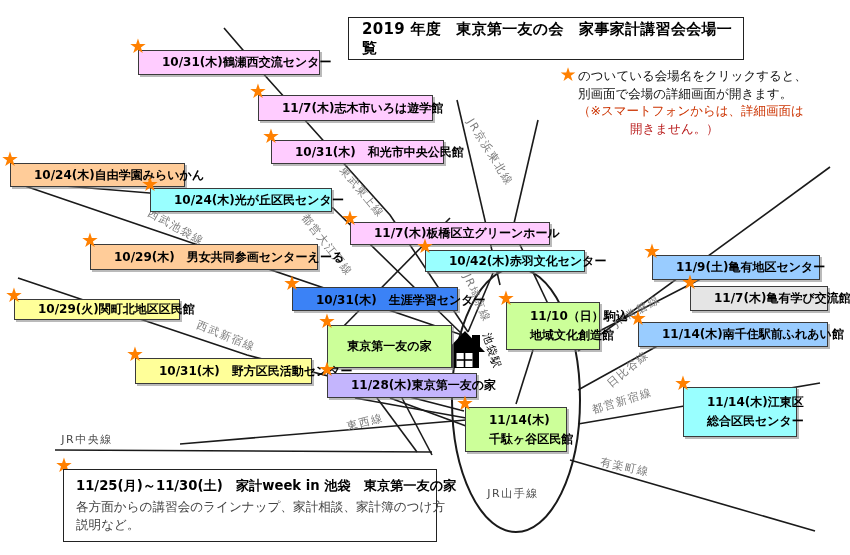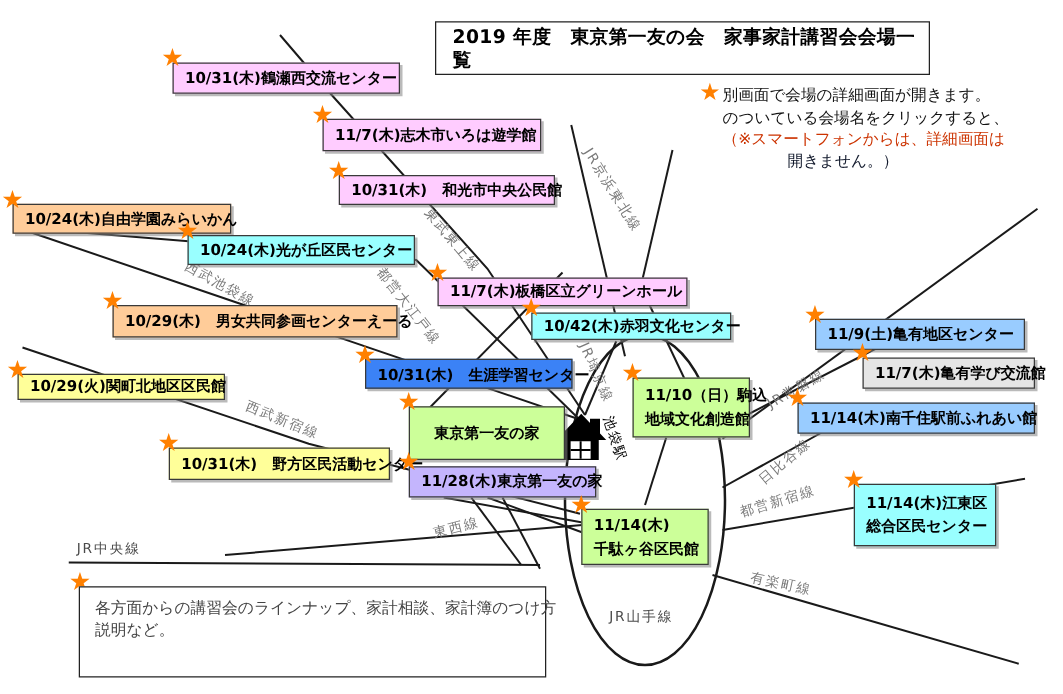--- a/index.html
+++ b/index.html
@@ -11,37 +11,37 @@
   #rails { position:absolute; left:0; top:0; z-index:1; }
   .rail-label {
     position:absolute; z-index:2; font-size:11px; color:#7a7a7a;
     letter-spacing:1.5px; white-space:nowrap; transform-origin:center center;
   }
   #venues-layer .venue {
     position:absolute; z-index:3; box-sizing:border-box;
     border:1px solid #3a3a3a; box-shadow:2px 2px 0 rgba(130,130,130,.55);
     display:flex; flex-direction:column; justify-content:center;
     font-weight:bold; font-size:12px; color:#000; line-height:19px;
-    padding-left:9px; white-space:nowrap; cursor:pointer;
+    padding-left:23px; white-space:nowrap; cursor:pointer;
   }
   #venues-layer .venue.center { padding-left:0; text-align:center; }
   .star {
     position:absolute; z-index:4; color:#FF8000; font-size:20px;
     line-height:20px; width:20px; text-align:center; pointer-events:none;
   }
   #title-box {
     position:absolute; left:348px; top:17px; width:396px; height:43px;
     z-index:5; border:1px solid #222; background:#fff; box-sizing:border-box;
     display:flex; align-items:center; padding-left:13px;
     font-size:15px; font-weight:bold; letter-spacing:.3px; color:#000;
   }
   #note { position:absolute; left:578px; top:67px; z-index:5; font-size:12.5px;
     line-height:17.5px; color:#111; }
   #note .warn { color:#CC3300; }
-  #note .warn2 { color:#0f172a; padding-left:52px; }
+  #note .warn2 { color:#b91c1c; padding-left:52px; }
   #note-star { left:558px; top:64px; font-size:19px; }
   #event-box {
     position:absolute; left:63px; top:469px; width:374px; height:73px;
     z-index:5; border:1.5px solid #222; background:#fff; box-sizing:border-box;
     padding:7px 10px 0 12px;
   }
   #event-box .ev-title { font-size:13.2px; font-weight:bold; color:#000;
     white-space:nowrap; margin-bottom:3px; }
   #event-box .ev-body { font-size:12.6px; color:#444; line-height:17.5px;
     white-space:nowrap; }
@@ -185,25 +185,26 @@
       </div>
       <span class="star" style="left: 455px; top: 393px;">★</span>
     </div>
 
   <div id="title-box">
     <span>2019 年度　東京第一友の会　家事家計講習会会場一覧</span>
   </div>
 
   <span id="note-star" class="star">★</span>
   <div id="note">
+    <div>のついている会場名をクリックすると、</div>
     <div>別画面で会場の詳細画面が開きます。</div>
-    <div>のついている会場名をクリックすると、</div>
     <div class="warn">（※スマートフォンからは、詳細画面は</div>
     <div class="warn2">開きません。）</div>
   </div>
 
   <span id="event-star" class="star">★</span>
   <div id="event-box">
+    <div class="ev-title">11/25(月)～11/30(土)　家計week in 池袋　東京第一友の家</div>
     <div class="ev-body">各方面からの講習会のラインナップ、家計相談、家計簿のつけ方</div>
     <div class="ev-body">説明など。</div>
   </div>
 
 </div>
 
 </body></html>

